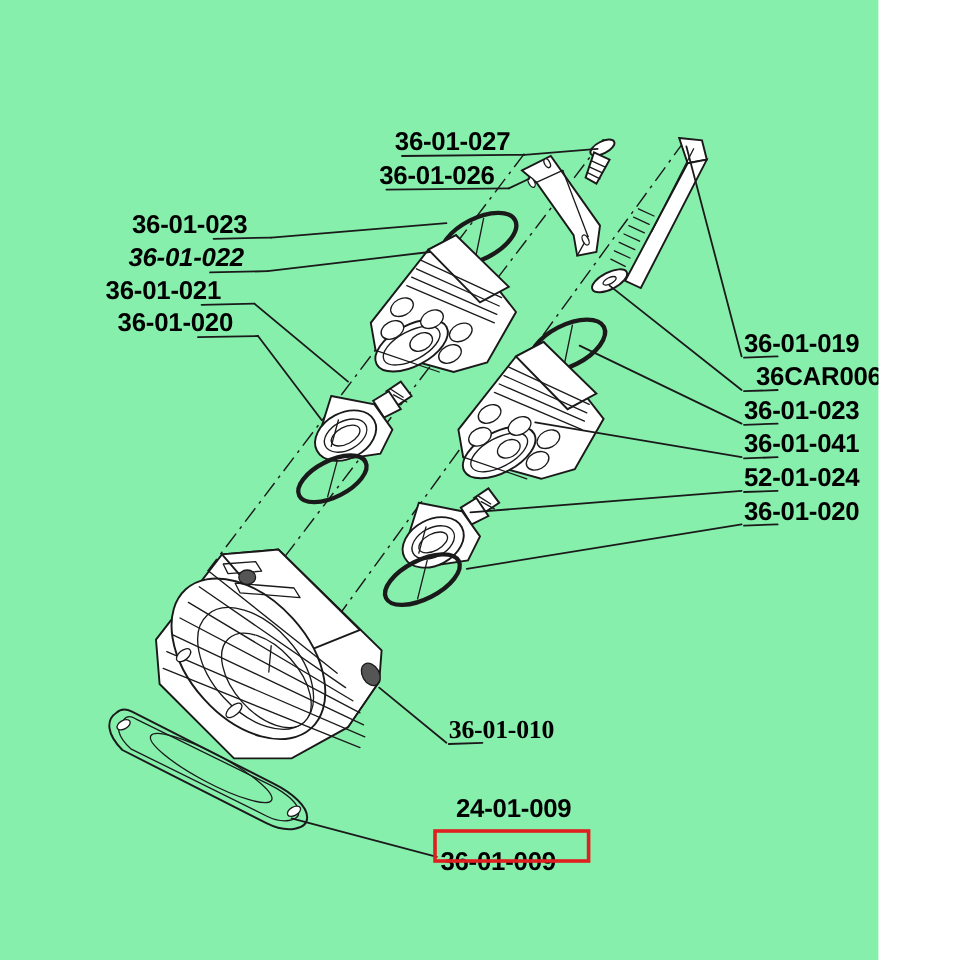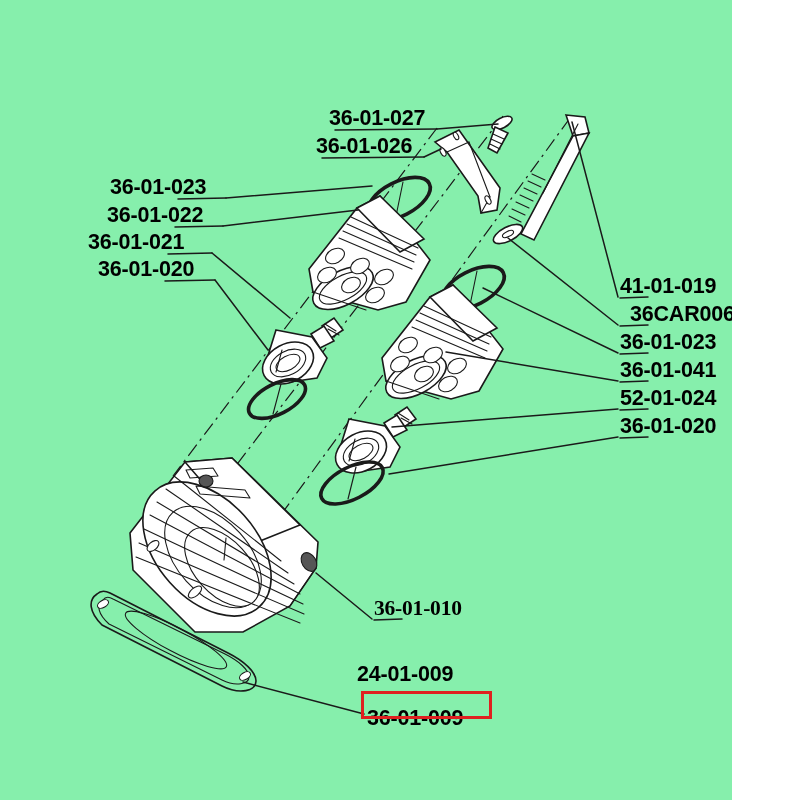--- a/index.html
+++ b/index.html
@@ -263,30 +263,30 @@
       <path class="lead" d="M 620,438 L 648,437"></path>
 
       <path class="lead" d="M 374,620 L 402,619"></path>
     </g>
   </svg>
 
   <div class="part-label lbl-left" style="left:329px; top:108px;">36-01-027</div>
   <div class="part-label lbl-left" style="left:316px; top:136px;">36-01-026</div>
 
   <div class="part-label lbl-left" style="left:110px; top:177px;">36-01-023</div>
-  <div class="part-label lbl-left" style="left:107px; top:205px;">36-01-022</div>
+  <div class="part-label lbl-left" style="left:107px; top:205px;font-style:italic;">36-01-022</div>
   <div class="part-label lbl-left" style="left:88px; top:232px;">36-01-021</div>
   <div class="part-label lbl-left" style="left:98px; top:259px;">36-01-020</div>
 
-  <div class="part-label lbl-right" style="left:620px; top:276px;">41-01-019</div>
+  <div class="part-label lbl-right" style="left:620px; top:276px;">36-01-019</div>
   <div class="part-label lbl-right" style="left:620px; top:304px;margin-left:10px;">36CAR006</div>
   <div class="part-label lbl-right" style="left:620px; top:332px;">36-01-023</div>
   <div class="part-label lbl-right" style="left:620px; top:360px;">36-01-041</div>
   <div class="part-label lbl-right" style="left:620px; top:388px;">52-01-024</div>
   <div class="part-label lbl-right" style="left:620px; top:416px;">36-01-020</div>
 
   <div class="part-label lbl-left" style="left:374px; top:598px;font-family:Liberation Serif, serif;">36-01-010</div>
-  <div class="part-label lbl-left" style="left:357px; top:664px;">24-01-009</div>
+  <div class="part-label lbl-left" style="left:380px; top:664px;">24-01-009</div>
   <div class="part-label lbl-left" style="left:367px; top:708px;">36-01-009</div>
 
   <div class="highlight-box" style="left:361px; top:691px; width:131px; height:28px;"></div>
 
 </div>
 
 </body></html>

